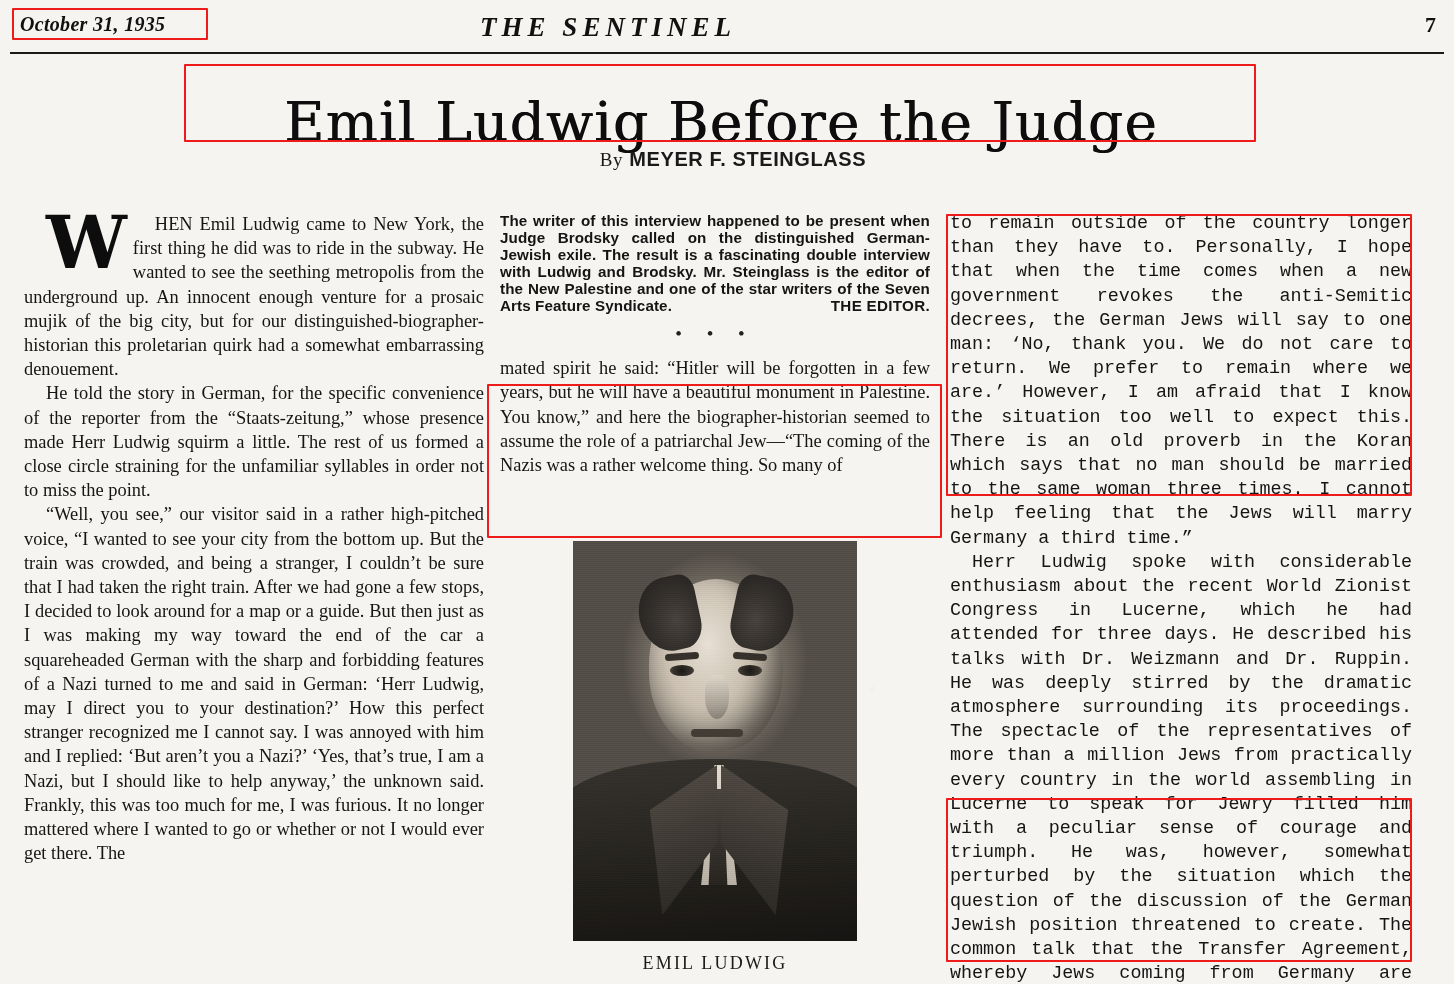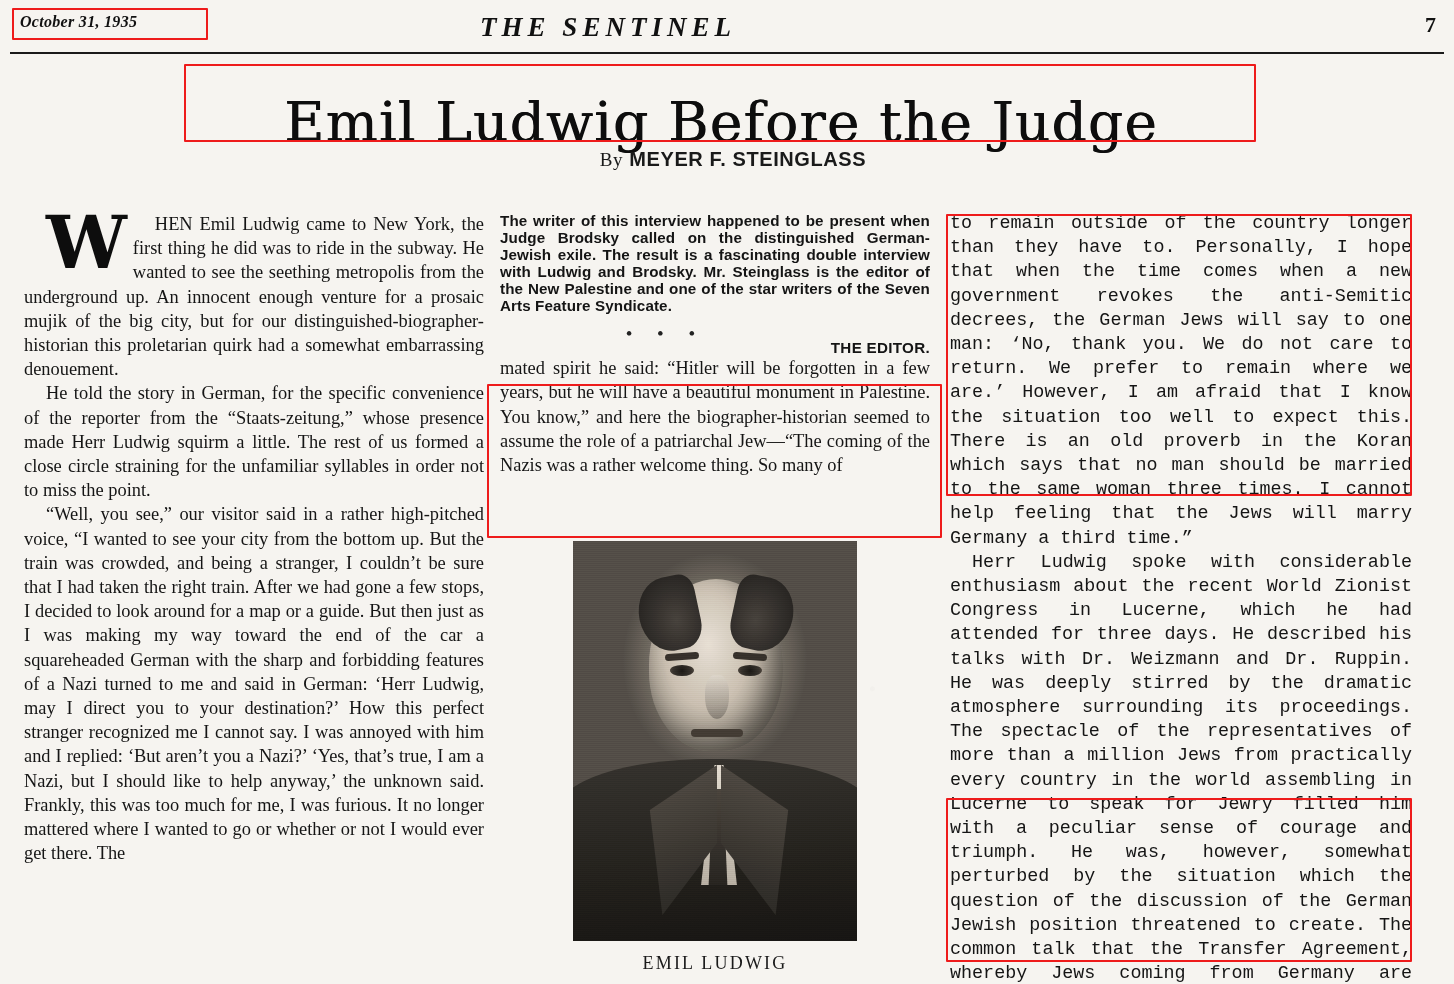--- a/index.html
+++ b/index.html
@@ -20,21 +20,21 @@
   }
   
   .masthead {
     position: absolute; top: 0; left: 0; width: 1454px; height: 56px;
   }
   .date-box {
     position: absolute; left: 14px; top: 10px;
     padding: 3px 10px 12px 6px;
     font-family: "Liberation Serif", serif;
     font-style: italic; font-weight: bold;
-    font-size: 16px; color: #111;
+    font-size: 20px; color: #111;
     letter-spacing: 0.3px;
   }
   .paper-title {
     position: absolute; left: 0; top: 12px; width: 1216px;
     text-align: center;
     font-family: "Liberation Serif", serif;
     font-weight: bold; font-style: italic;
     font-size: 27px; letter-spacing: 5px;
     color: #111;
   }
@@ -102,21 +102,21 @@
   
   .editor-note {
     font-family: "Liberation Sans", sans-serif;
     font-size: 15.2px;
     line-height: 17px;
     color: #141414;
     text-align: justify;
     font-weight: 600;
     letter-spacing: 0.1px;
   }
-  .editor-sig { float: right; letter-spacing: 0.3px; margin-top: 42px; }
+  .editor-sig { float: right; letter-spacing: 0.3px; }
   .dots {
     text-align: center; letter-spacing: 10px;
     font-size: 19px; color: #222; margin: 8px 0 10px 0;
     font-family: "Liberation Serif", serif;
   }
   
   .photo-wrap {
     position: absolute; left: 573px; top: 541px; width: 284px; height: 400px;
   }
   .photo {

